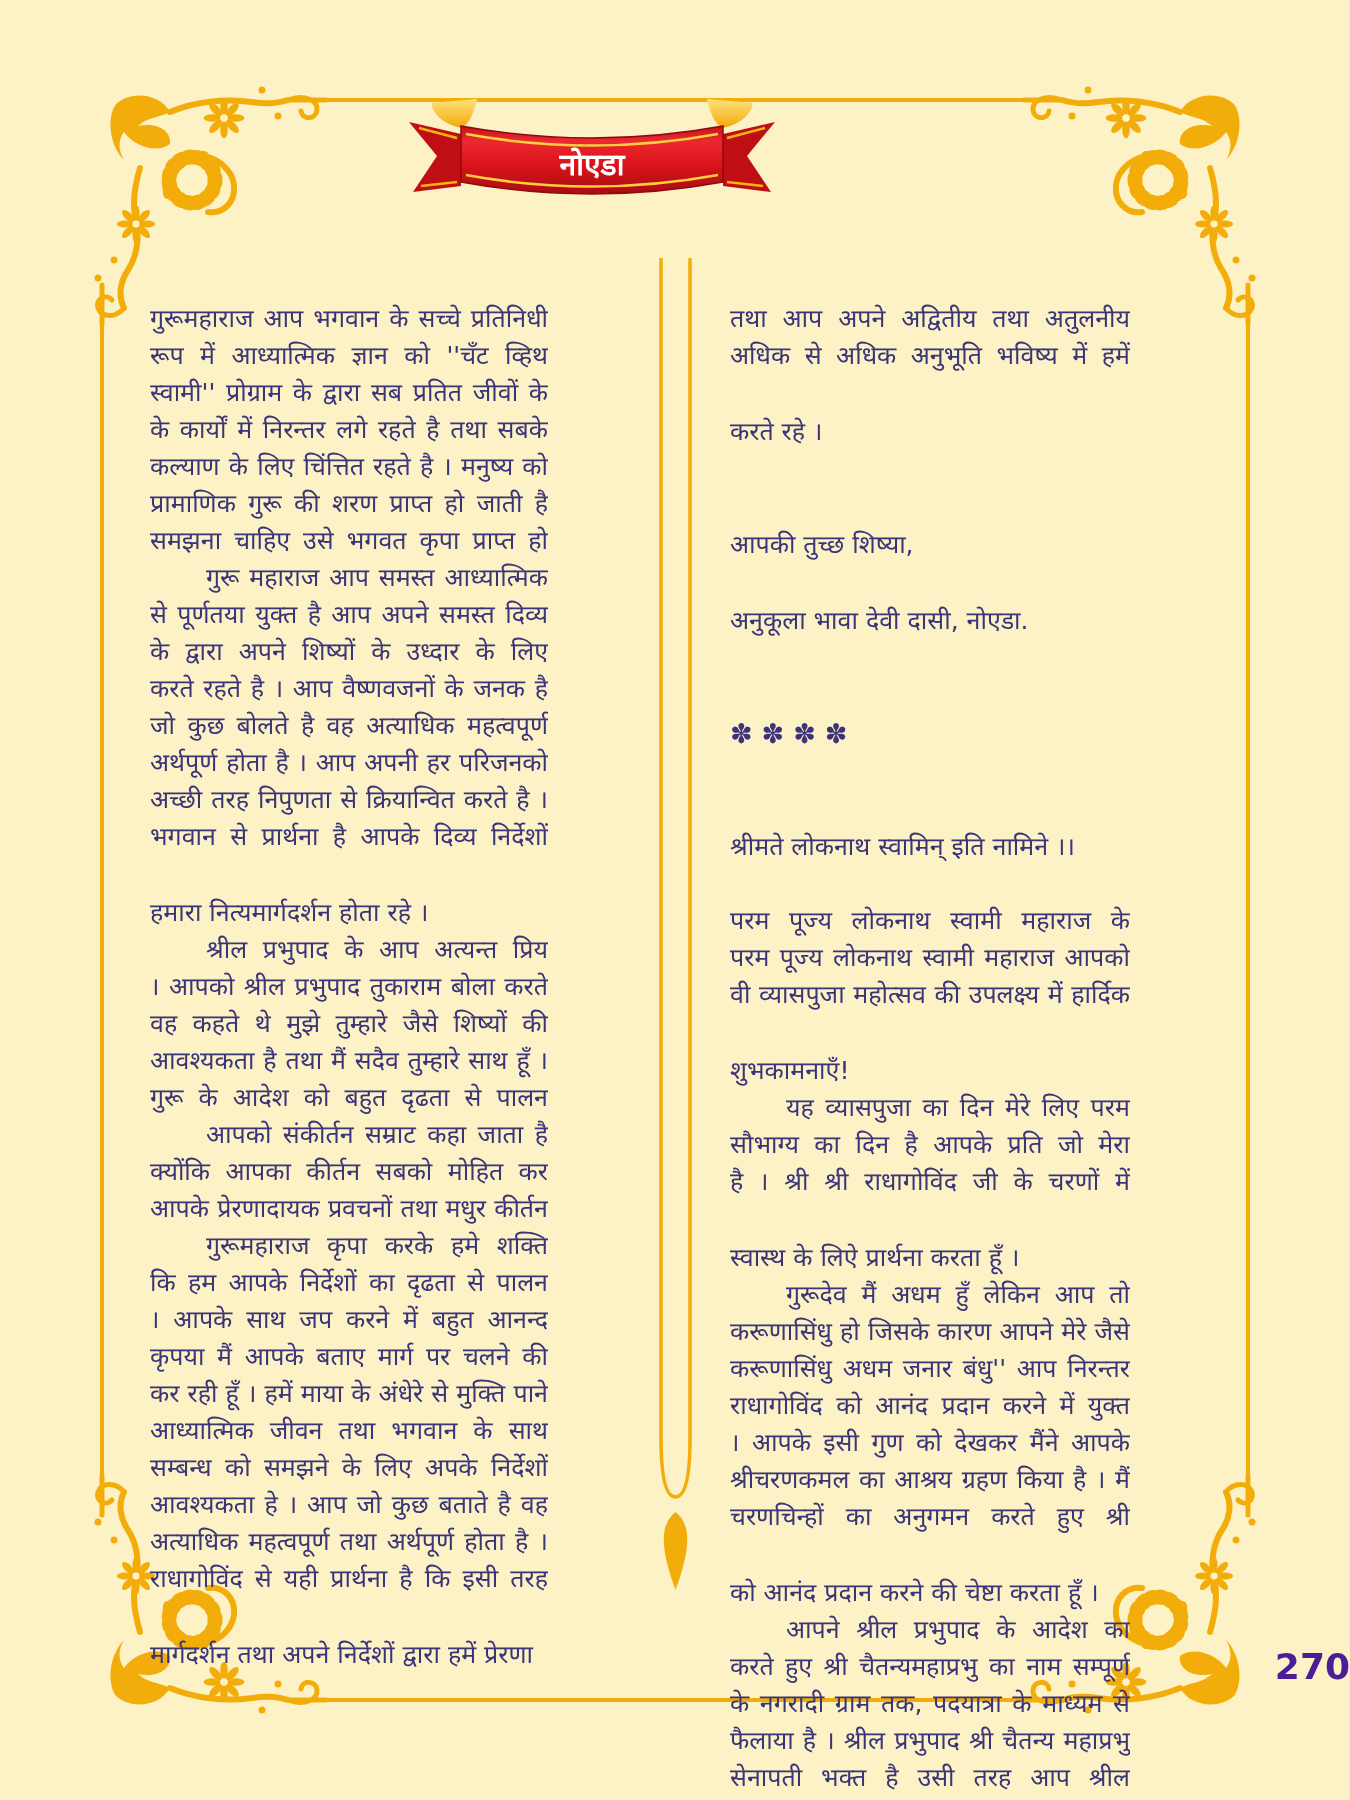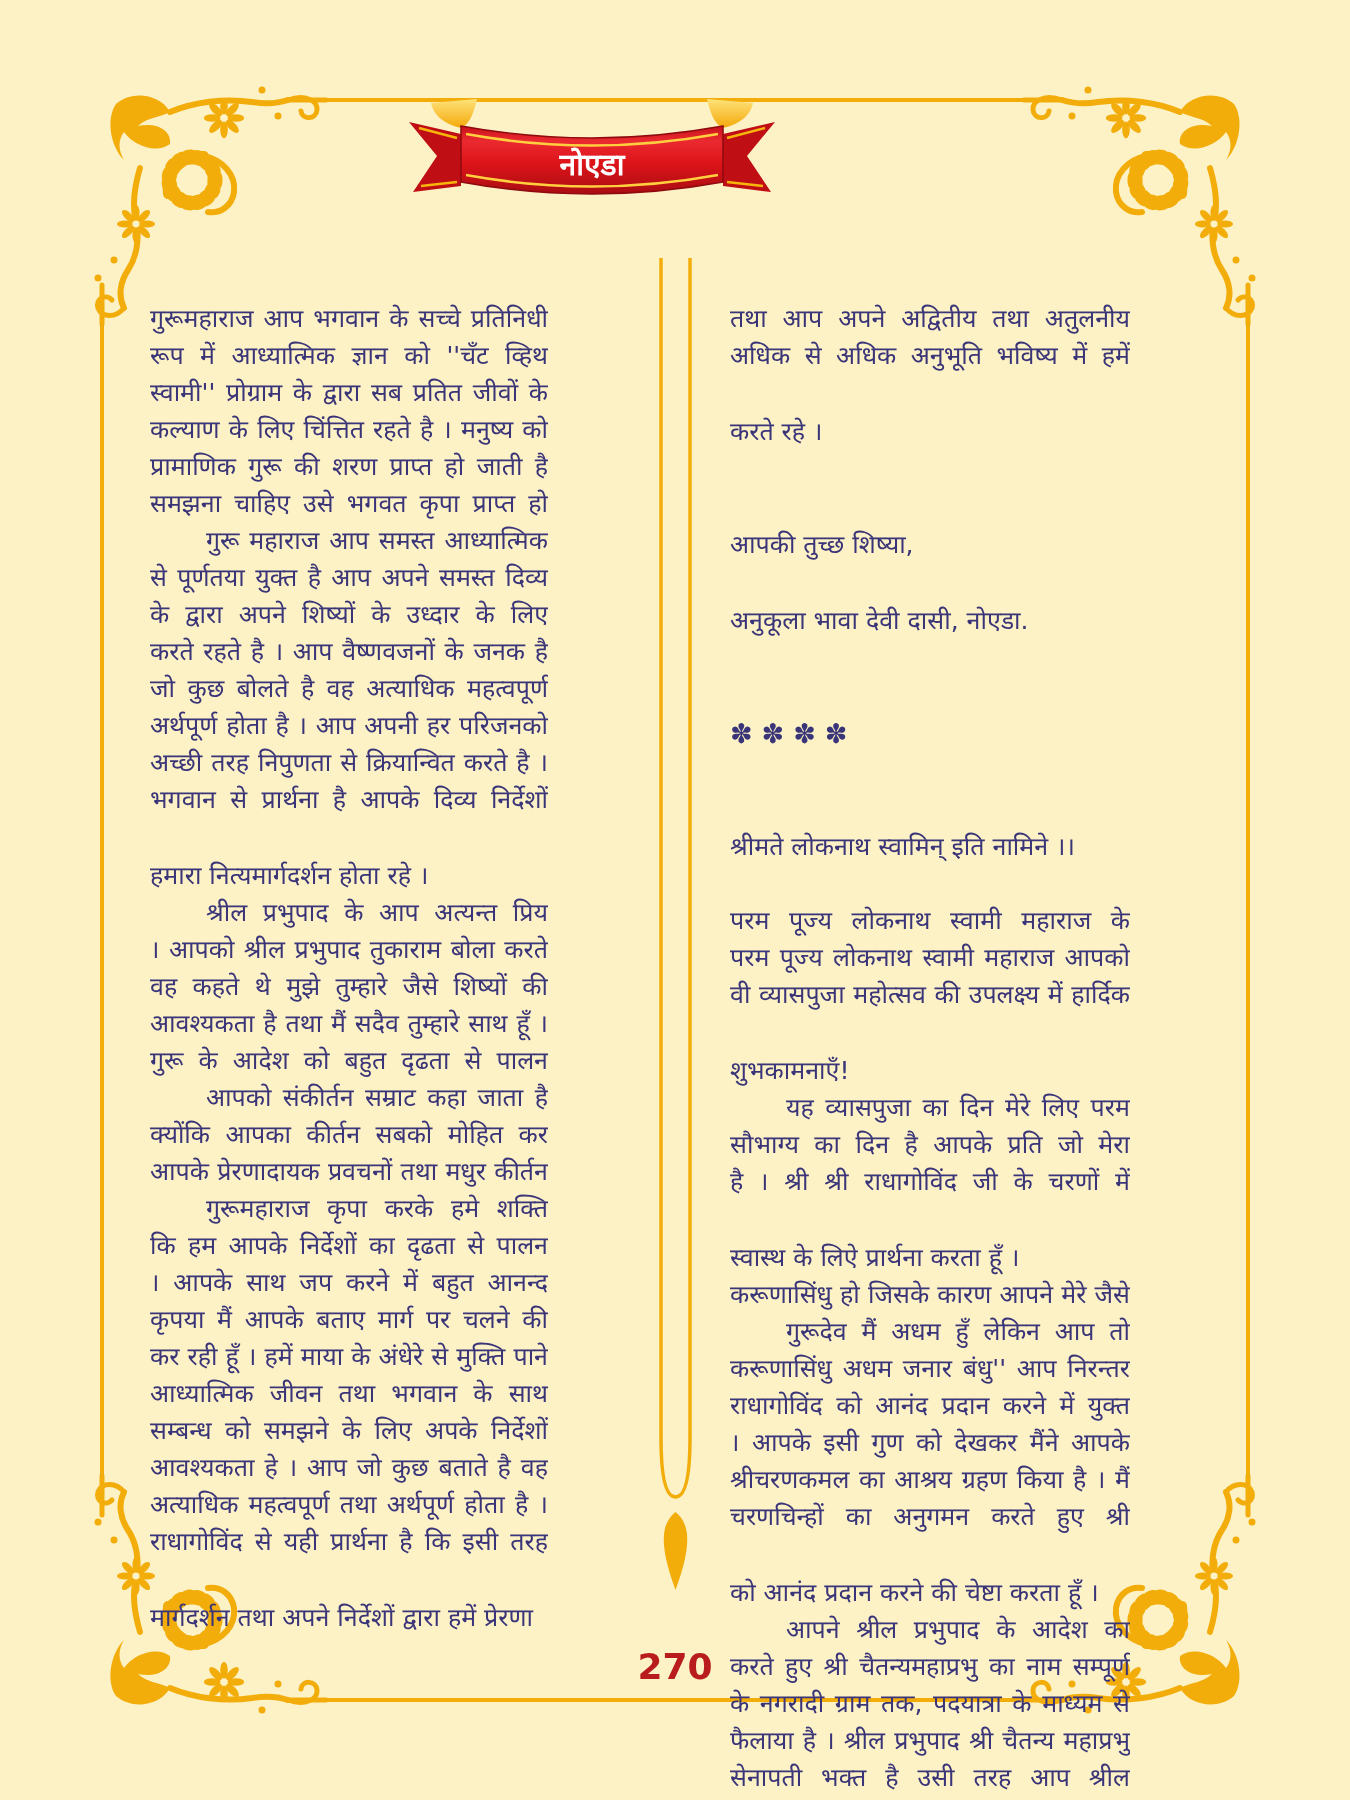--- a/index.html
+++ b/index.html
@@ -14,22 +14,22 @@
   .line{
     height:37px;line-height:37px;font-size:25px;overflow:hidden;
     text-align:left;color:#3a3478;
   }
   .line.j,.line.i{text-align:justify;text-align-last:justify;}
   .line.j::after,.line.i::after{content:"";display:inline-block;width:100%;height:0;}
   .line.i{text-indent:56px;}
   .line.l{text-align:left;margin-top:39px;}
   .line.sep{font-weight:bold;letter-spacing:9px;font-size:27px;}
   .page-number{
-    position:absolute;left:0;top:1646px;width:1350px;text-align:center;
-    font-size:36px;font-weight:bold;color:#b91c1c;
+    position:absolute;left:0;top:1646px;width:1350px;text-align:right;
+    font-size:36px;font-weight:bold;color:#4c1d95;
   }
   .ribbon-wrap{position:absolute;left:403px;top:98px;width:378px;height:106px;}
 </style>
 </head>
 <body>
 
 <div class="page">
 
   <svg class="overlay" width="1350" height="1800" viewBox="0 0 1350 1800">
     <defs>
@@ -110,20 +110,21 @@
       <path d="M63,36 Q189,59 315,36" fill="none" stroke="#ffcf3f" stroke-width="2.5"></path>
       <path d="M63,77 Q189,100 315,77" fill="none" stroke="#ffcf3f" stroke-width="2.5"></path>
       <text x="189" y="77" text-anchor="middle" font-size="30" font-weight="bold" fill="#ffffff" font-family="DejaVu Sans, Liberation Sans, sans-serif">नोएडा</text>
     </svg>
   </div>
 
   <div class="col col-left">
       <div class="line j">गुरूमहाराज आप भगवान के सच्चे प्रतिनिधी के</div>
       <div class="line j">रूप में आध्यात्मिक ज्ञान को ''चँट व्हिथ लोकनाथ</div>
       <div class="line j">स्वामी'' प्रोग्राम के द्वारा सब प्रतित जीवों के उध्दार</div>
+      <div class="line j">के कार्यों में निरन्तर लगे रहते है तथा सबके</div>
       <div class="line j">कल्याण के लिए चिंत्तित रहते है । मनुष्य को यदि</div>
       <div class="line j">प्रामाणिक गुरू की शरण प्राप्त हो जाती है तब यही</div>
       <div class="line j">समझना चाहिए उसे भगवत कृपा प्राप्त हो गई है ।</div>
       <div class="line i">गुरू महाराज आप समस्त आध्यात्मिक गुणों</div>
       <div class="line j">से पूर्णतया युक्त है आप अपने समस्त दिव्य गुणों</div>
       <div class="line j">के द्वारा अपने शिष्यों के उध्दार के लिए प्रयत्न</div>
       <div class="line j">करते रहते है । आप वैष्णवजनों के जनक है । आप</div>
       <div class="line j">जो कुछ बोलते है वह अत्याधिक महत्वपूर्ण तथा</div>
       <div class="line j">अर्थपूर्ण होता है । आप अपनी हर परिजनको को</div>
       <div class="line j">अच्छी तरह निपुणता से क्रियान्वित करते है ।</div>
@@ -162,22 +163,22 @@
       <div class="line l">श्रीमते लोकनाथ स्वामिन् इति नामिने ।।</div>
       <div class="line blank">&nbsp;</div>
       <div class="line j">परम पूज्य लोकनाथ स्वामी महाराज के</div>
       <div class="line j">परम पूज्य लोकनाथ स्वामी महाराज आपको ७३</div>
       <div class="line j">वी व्यासपुजा महोत्सव की उपलक्ष्य में हार्दिक</div>
       <div class="line l">शुभकामनाएँ!</div>
       <div class="line i">यह व्यासपुजा का दिन मेरे लिए परम</div>
       <div class="line j">सौभाग्य का दिन है आपके प्रति जो मेरा स्नेह, प्रेम</div>
       <div class="line j">है । श्री श्री राधागोविंद जी के चरणों में आपके</div>
       <div class="line l">स्वास्थ के लिऐ प्रार्थना करता हूँ ।</div>
+      <div class="line i">गुरूदेव मैं अधम हुँ लेकिन आप तो</div>
       <div class="line j">करूणासिंधु हो जिसके कारण आपने मेरे जैसे</div>
-      <div class="line i">गुरूदेव मैं अधम हुँ लेकिन आप तो</div>
       <div class="line j">करूणासिंधु अधम जनार बंधु'' आप निरन्तर श्री</div>
       <div class="line j">राधागोविंद को आनंद प्रदान करने में युक्त रहते है</div>
       <div class="line j">। आपके इसी गुण को देखकर मैंने आपके</div>
       <div class="line j">श्रीचरणकमल का आश्रय ग्रहण किया है । मैं आपके</div>
       <div class="line j">चरणचिन्हों का अनुगमन करते हुए श्री राधागोविंद</div>
       <div class="line l">को आनंद प्रदान करने की चेष्टा करता हूँ ।</div>
       <div class="line i">आपने श्रील प्रभुपाद के आदेश का पालन</div>
       <div class="line j">करते हुए श्री चैतन्यमहाप्रभु का नाम सम्पूर्ण विश्व</div>
       <div class="line j">के नगरादी ग्राम तक, पदयात्रा के माध्यम से</div>
       <div class="line j">फैलाया है । श्रील प्रभुपाद श्री चैतन्य महाप्रभु के</div>

